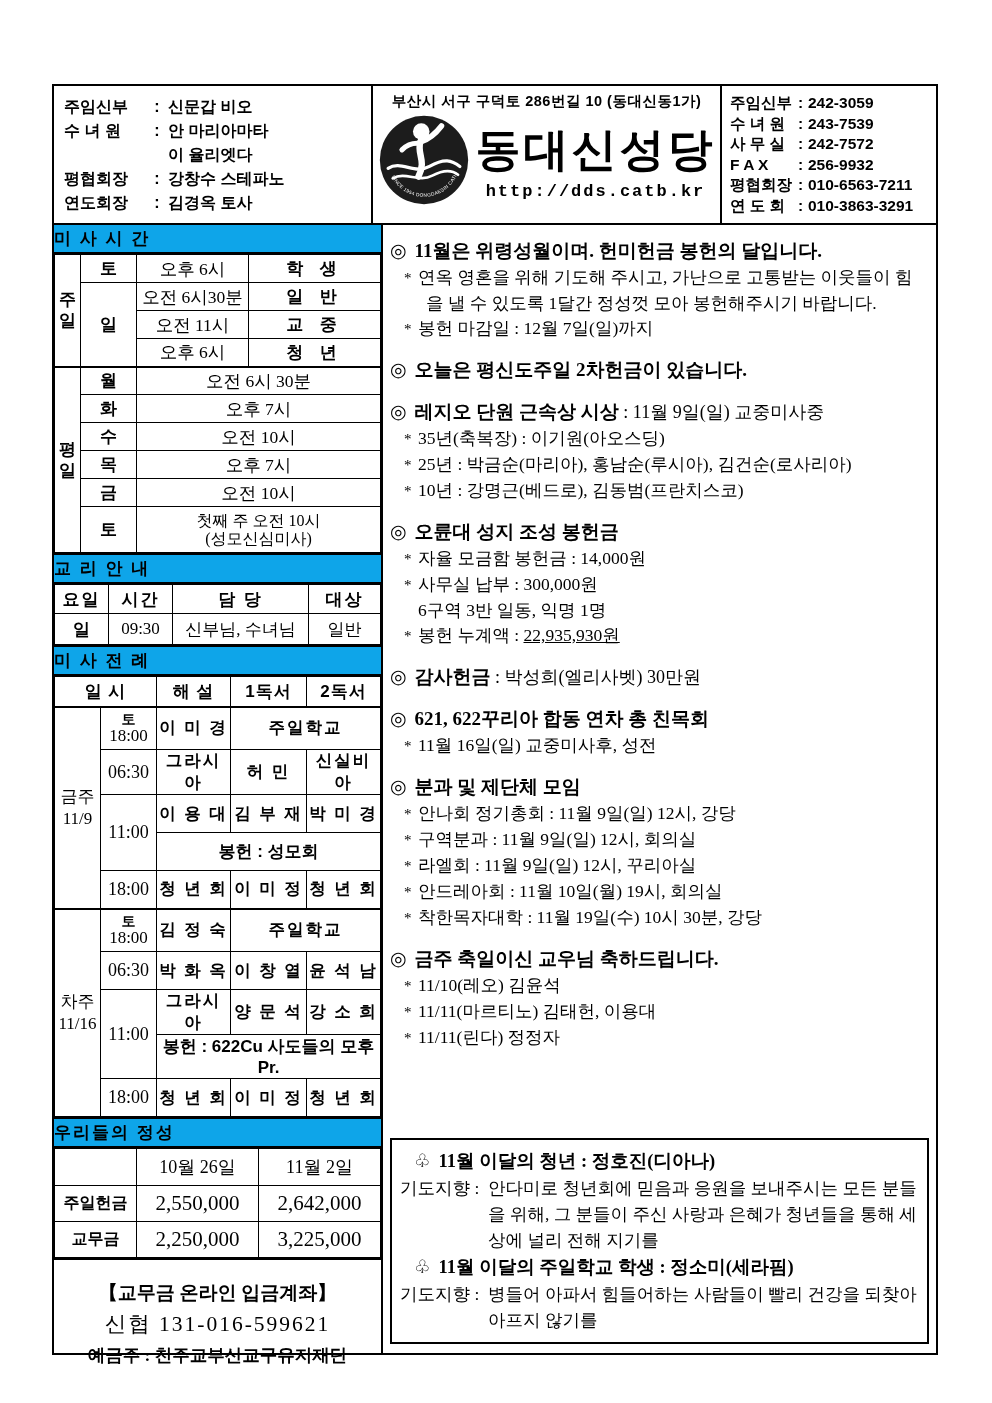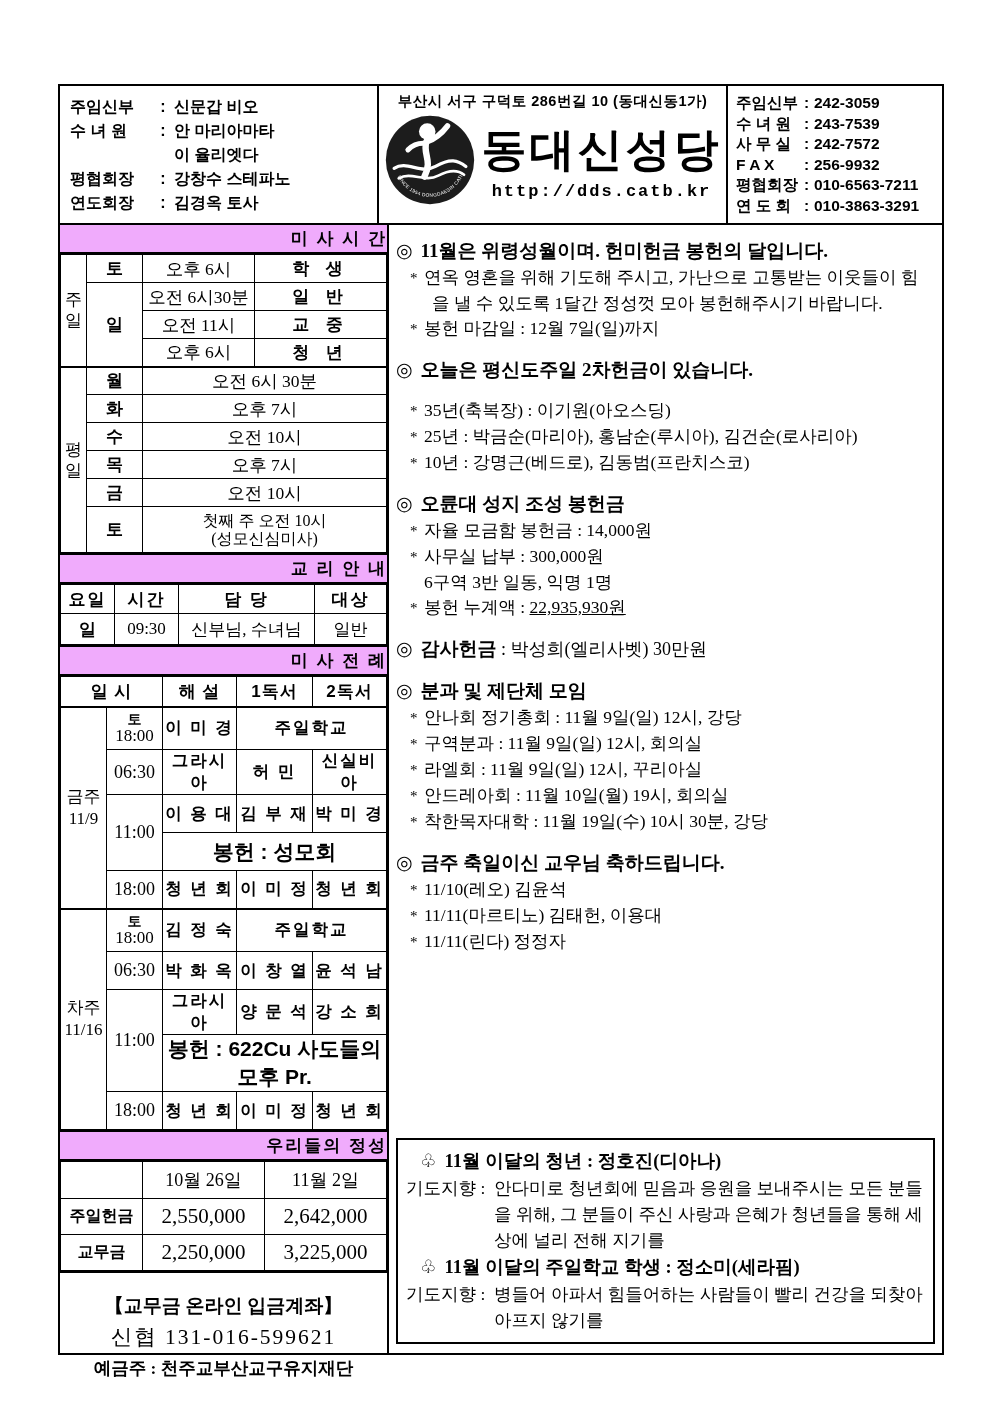--- a/index.html
+++ b/index.html
@@ -1,17 +1,17 @@
 <!DOCTYPE html>
 <html><head>
 <meta charset="utf-8">
 <style>
   html,body{margin:0;padding:0;background:#fff;}
   body{position:relative;width:992px;height:1403px;font-family:"Liberation Serif",serif;color:#000;}
-  .page{position:absolute;left:58px;top:84px;width:886px;}
+  .page{position:absolute;left:52px;top:84px;width:886px;}
   .box{border:2px solid #000;box-sizing:border-box;background:#fff;}
   
   .header-row{display:flex;height:141px;}
   .contact-box{width:321px;padding:9px 8px 0 10px;}
   .contact-row{display:flex;font-family:"Liberation Sans",sans-serif;font-weight:bold;font-size:16px;line-height:24px;white-space:nowrap;}
   .contact-row .lbl{width:82px;display:inline-block;}
   .contact-row .colon{width:22px;text-align:center;}
   .center-box{width:351px;margin-left:-2px;padding:4px 4px 0 4px;text-align:center;}
   .address{font-family:"Liberation Sans",sans-serif;font-weight:bold;font-size:14.5px;letter-spacing:.5px;white-space:nowrap;margin-top:2px;}
   .logo-row{display:flex;align-items:center;justify-content:center;margin-top:3px;}
@@ -21,49 +21,49 @@
   .url{font-family:"Liberation Mono",monospace;font-weight:bold;font-size:17px;letter-spacing:2px;margin-top:2px;}
   .phone-box{width:218px;margin-left:-2px;padding:7px 4px 0 8px;}
   .phone-row{display:flex;font-family:"Liberation Sans",sans-serif;font-weight:bold;font-size:15.5px;line-height:20.5px;white-space:nowrap;}
   .phone-row .lbl{width:68px;}
   .phone-row .colon{width:10px;}
   
   .columns{display:flex;margin-top:-2px;height:1132px;}
   .left-col{width:331px;border:2px solid #000;box-sizing:border-box;display:flex;flex-direction:column;}
   .right-col{width:557px;margin-left:-2px;border:2px solid #000;box-sizing:border-box;position:relative;padding:12px 8px 8px 7px;}
   
-  .sec-title{background:#f0abfc;border-bottom:2px solid #000;font-family:"Liberation Sans",sans-serif;font-weight:bold;font-size:17px;letter-spacing:2px;text-align:right;height:27px;line-height:27px;flex:0 0 auto;}
+  .sec-title{background:#0ea5e9;border-bottom:2px solid #000;font-family:"Liberation Sans",sans-serif;font-weight:bold;font-size:17px;letter-spacing:2px;text-align:left;height:27px;line-height:27px;flex:0 0 auto;}
   .sec-title.mid{border-top:2px solid #000;}
   table{border-collapse:collapse;width:100%;table-layout:fixed;flex:0 0 auto;}
   td{border:1px solid #000;text-align:center;padding:0;overflow:hidden;}
   .bsans{font-family:"Liberation Sans",sans-serif;font-weight:bold;}
   
   .mass td{font-size:17px;}
-  .mass .grp{font-family:"Liberation Sans",sans-serif;font-weight:normal;word-break:break-all;line-height:21px;font-size:17px;}
+  .mass .grp{font-family:"Liberation Sans",sans-serif;font-weight:bold;word-break:break-all;line-height:21px;font-size:17px;}
   .mass .day{font-family:"Liberation Sans",sans-serif;font-weight:bold;font-size:17px;}
   .mass .time{font-size:17.5px;}
   .mass .tgt{font-family:"Liberation Sans",sans-serif;font-weight:bold;letter-spacing:6px;}
   .mass tr{height:28px;}
   .mass tr.tall{height:46px;}
   .mass .thick td{border-top:2px solid #000;}
   .sub{font-size:16px;line-height:18px;}
   
   .cat tr{height:29px;}
   .cat td{font-size:17px;}
   .cat .hd{font-family:"Liberation Sans",sans-serif;font-weight:bold;letter-spacing:2px;}
   
   .lit tr{height:38px;}
   .lit tr.hrow{height:30px;}
   .lit tr.frow{height:43px;}
   .lit td{font-size:17px;}
   .lit .hd{font-family:"Liberation Sans",sans-serif;font-weight:bold;letter-spacing:1px;}
   .lit .nm{font-family:"Liberation Sans",sans-serif;font-weight:bold;letter-spacing:2px;font-size:16.5px;}
   .lit .tm{font-size:18px;}
   .lit .glabel{font-size:17px;line-height:22px;}
-  .lit .off{font-family:"Liberation Sans",sans-serif;font-weight:bold;font-size:21px;}
+  .lit .off{font-family:"Liberation Sans",sans-serif;font-weight:bold;font-size:17px;}
   .lit .ttop{font-size:14px;line-height:15px;font-family:"Liberation Sans",sans-serif;font-weight:bold;}
   .lit .tbot{font-size:17px;line-height:18px;}
   .lit .thick td{border-top:2px solid #000;}
   
   .offer tr{height:36px;}
   .offer tr.trow{height:37px;}
   .offer .lab{font-family:"Liberation Sans",sans-serif;font-weight:bold;font-size:16px;}
   .offer .val{font-size:21px;}
   .offer .dhead{font-size:18px;}
   
@@ -391,37 +391,42 @@
         <div class="ann-title"><span class="mk">◎</span><span>11월은 위령성월이며. 헌미헌금 봉헌의 달입니다.</span><span class="sfx"></span></div>
         <div class="aitem"><span class="star">*</span><span>연옥 영혼을 위해 기도해 주시고, 가난으로 고통받는 이웃들이 힘을 낼 수 있도록 1달간 정성껏 모아 봉헌해주시기 바랍니다.</span></div>
         <div class="aitem"><span class="star">*</span><span>봉헌 마감일 : 12월 7일(일)까지</span></div>
       </div>
 
       <div class="ann">
         <div class="ann-title"><span class="mk">◎</span><span>오늘은 평신도주일 2차헌금이 있습니다.</span><span class="sfx"></span></div>
       </div>
 
       <div class="ann">
+        <div class="ann-title"><span class="mk">◎</span><span>레지오 단원 근속상 시상</span><span class="sfx"> : 11월 9일(일) 교중미사중</span></div>
         <div class="aitem"><span class="star">*</span><span>35년(축복장) : 이기원(아오스딩)</span></div>
         <div class="aitem"><span class="star">*</span><span>25년 : 박금순(마리아), 홍남순(루시아), 김건순(로사리아)</span></div>
         <div class="aitem"><span class="star">*</span><span>10년 : 강명근(베드로), 김동범(프란치스코)</span></div>
       </div>
 
       <div class="ann">
         <div class="ann-title"><span class="mk">◎</span><span>오륜대 성지 조성 봉헌금</span><span class="sfx"></span></div>
         <div class="aitem"><span class="star">*</span><span>자율 모금함 봉헌금 : 14,000원</span></div>
         <div class="aitem"><span class="star">*</span><span>사무실 납부 : 300,000원</span></div>
         <div class="aitem"><span class="star"></span><span>6구역 3반 일동, 익명 1명</span></div>
         <div class="aitem"><span class="star">*</span><span>봉헌 누계액 : </span><span class="uline">22,935,930원</span></div>
       </div>
 
       <div class="ann">
         <div class="ann-title"><span class="mk">◎</span><span>감사헌금</span><span class="sfx"> : 박성희(엘리사벳) 30만원</span></div>
       </div>
 
+      <div class="ann">
+        <div class="ann-title"><span class="mk">◎</span><span>621, 622꾸리아 합동 연차 총 친목회</span><span class="sfx"></span></div>
+        <div class="aitem"><span class="star">*</span><span>11월 16일(일) 교중미사후, 성전</span></div>
+      </div>
 
 
       <div class="ann">
         <div class="ann-title"><span class="mk">◎</span><span>분과 및 제단체 모임</span><span class="sfx"></span></div>
         <div class="aitem"><span class="star">*</span><span>안나회 정기총회 : 11월 9일(일) 12시, 강당</span></div>
         <div class="aitem"><span class="star">*</span><span>구역분과 : 11월 9일(일) 12시, 회의실</span></div>
         <div class="aitem"><span class="star">*</span><span>라엘회 : 11월 9일(일) 12시, 꾸리아실</span></div>
         <div class="aitem"><span class="star">*</span><span>안드레아회 : 11월 10일(월) 19시, 회의실</span></div>
         <div class="aitem"><span class="star">*</span><span>착한목자대학 : 11월 19일(수) 10시 30분, 강당</span></div>
       </div>

